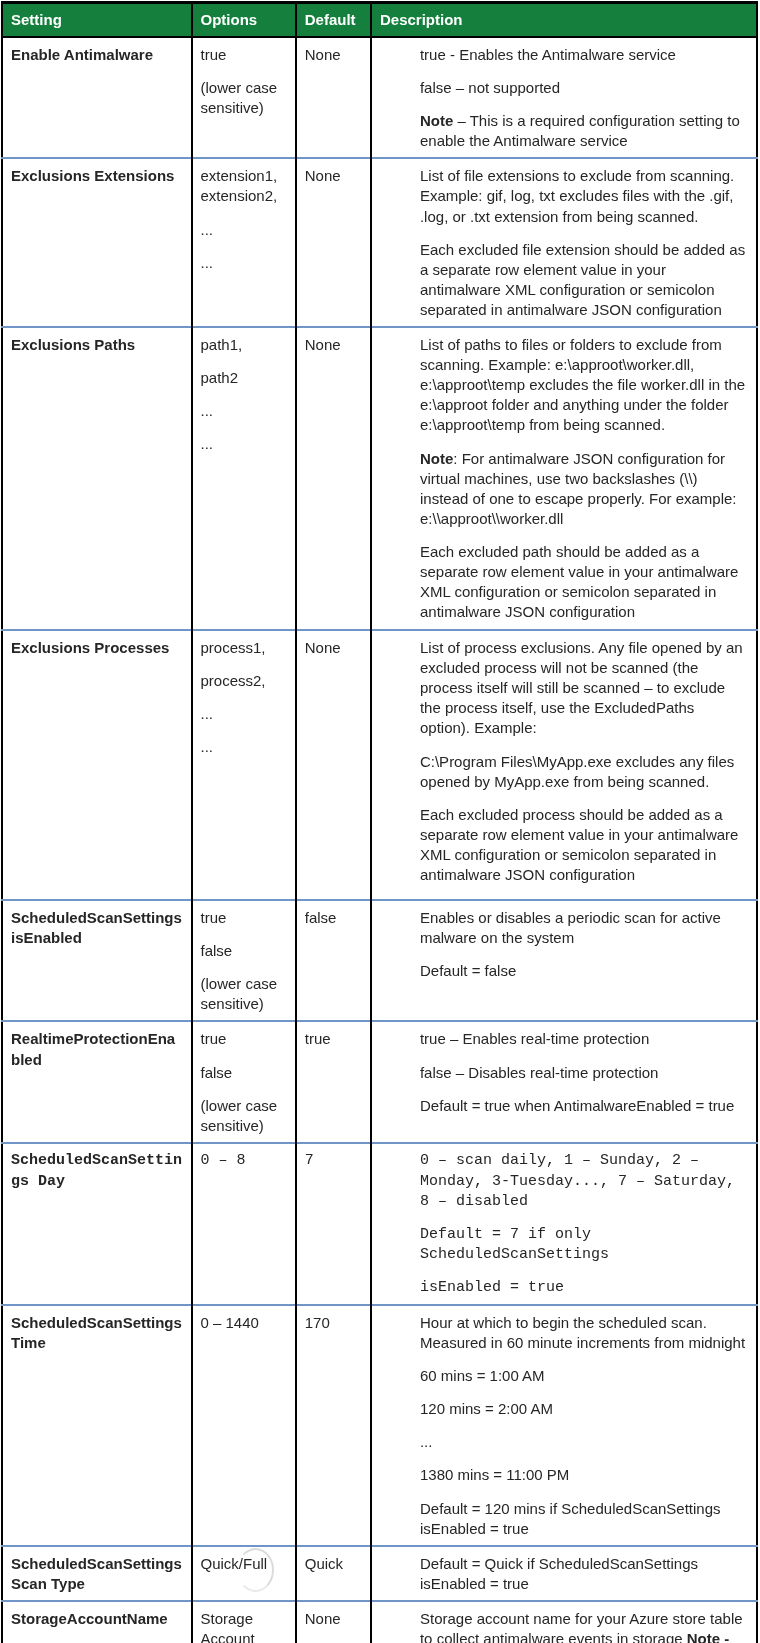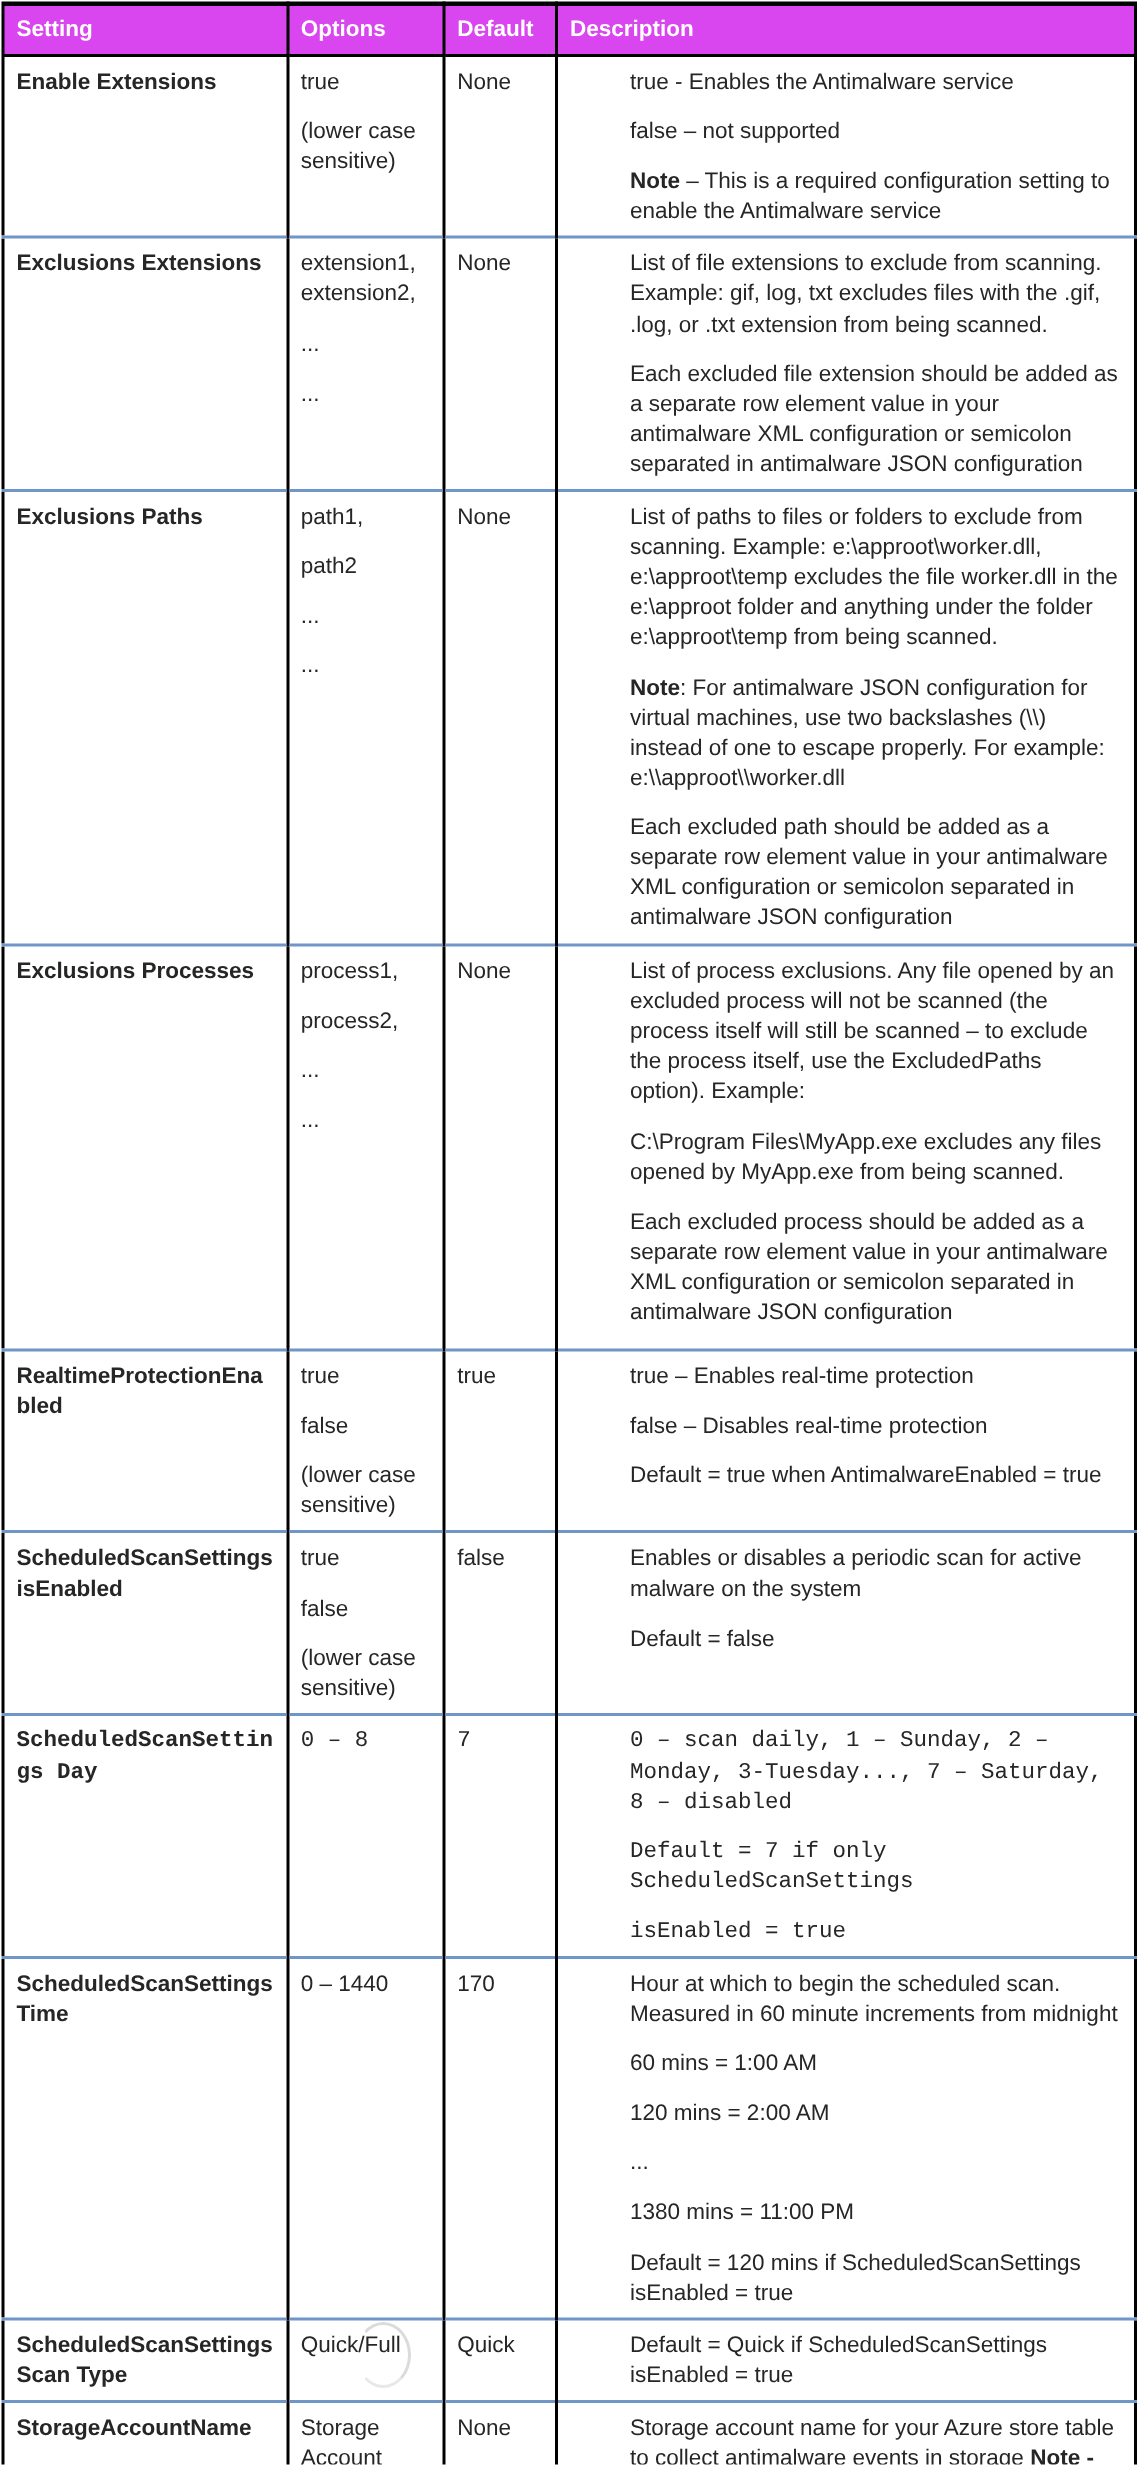--- a/index.html
+++ b/index.html
@@ -13,21 +13,21 @@
   .table-wrap { position:absolute; left:1px; top:1px; width:757px; }
   table.settings-table {
     border-collapse:collapse;
     table-layout:fixed;
     width:757px;
     border:2px solid #000000;
     border-top:3px solid #000000;
     border-bottom:3px solid #000000;
   }
   th {
-    background:#d946ef;
+    background:#15803d;
     color:#ffffff;
     font-weight:bold;
     font-size:15px;
     text-align:left;
     padding:7px 8px 8px 8px;
     border-right:2px solid #000000;
     border-bottom:2px solid #000000;
   }
   th:last-child { border-right:none; }
   td {
@@ -84,21 +84,21 @@
       <tr>
         <th>Setting</th>
         <th>Options</th>
         <th>Default</th>
         <th>Description</th>
       </tr>
     </thead>
     <tbody>
         <tr>
           <td class="cell col-setting">
-            <p>Enable Extensions</p>
+            <p>Enable Antimalware</p>
           </td>
           <td class="cell col-options">
             <p>true</p>
             <p>(lower case sensitive)</p>
           </td>
           <td class="cell col-default">
             <p>None</p>
           </td>
           <td class="cell col-description">
             <p>true - Enables the Antimalware service</p>
@@ -156,51 +156,51 @@
             <p>None</p>
           </td>
           <td class="cell col-description">
             <p>List of process exclusions. Any file opened by an excluded process will not be scanned (the process itself will still be scanned – to exclude the process itself, use the ExcludedPaths option). Example:</p>
             <p>C:\Program Files\MyApp.exe excludes any files opened by MyApp.exe from being scanned.</p>
             <p>Each excluded process should be added as a separate row element value in your antimalware XML configuration  or  semicolon separated in antimalware JSON configuration</p>
           </td>
         </tr>
         <tr>
           <td class="cell col-setting">
+            <p>ScheduledScanSettings isEnabled</p>
+          </td>
+          <td class="cell col-options">
+            <p>true</p>
+            <p>false</p>
+            <p>(lower case sensitive)</p>
+          </td>
+          <td class="cell col-default">
+            <p>false</p>
+          </td>
+          <td class="cell col-description">
+            <p>Enables or disables a periodic scan for active malware on the system</p>
+            <p>Default = false</p>
+          </td>
+        </tr>
+        <tr>
+          <td class="cell col-setting">
             <p>RealtimeProtectionEnabled</p>
           </td>
           <td class="cell col-options">
             <p>true</p>
             <p>false</p>
             <p>(lower case sensitive)</p>
           </td>
           <td class="cell col-default">
             <p>true</p>
           </td>
           <td class="cell col-description">
             <p>true – Enables real-time protection</p>
             <p>false – Disables real-time protection</p>
             <p>Default = true when AntimalwareEnabled = true</p>
-          </td>
-        </tr>
-        <tr>
-          <td class="cell col-setting">
-            <p>ScheduledScanSettings isEnabled</p>
-          </td>
-          <td class="cell col-options">
-            <p>true</p>
-            <p>false</p>
-            <p>(lower case sensitive)</p>
-          </td>
-          <td class="cell col-default">
-            <p>false</p>
-          </td>
-          <td class="cell col-description">
-            <p>Enables or disables a periodic scan for active malware on the system</p>
-            <p>Default = false</p>
           </td>
         </tr>
         <tr>
           <td class="cell col-setting">
             <p>ScheduledScanSettings Day</p>
           </td>
           <td class="cell col-options">
             <p>0 – 8</p>
           </td>
           <td class="cell col-default">

